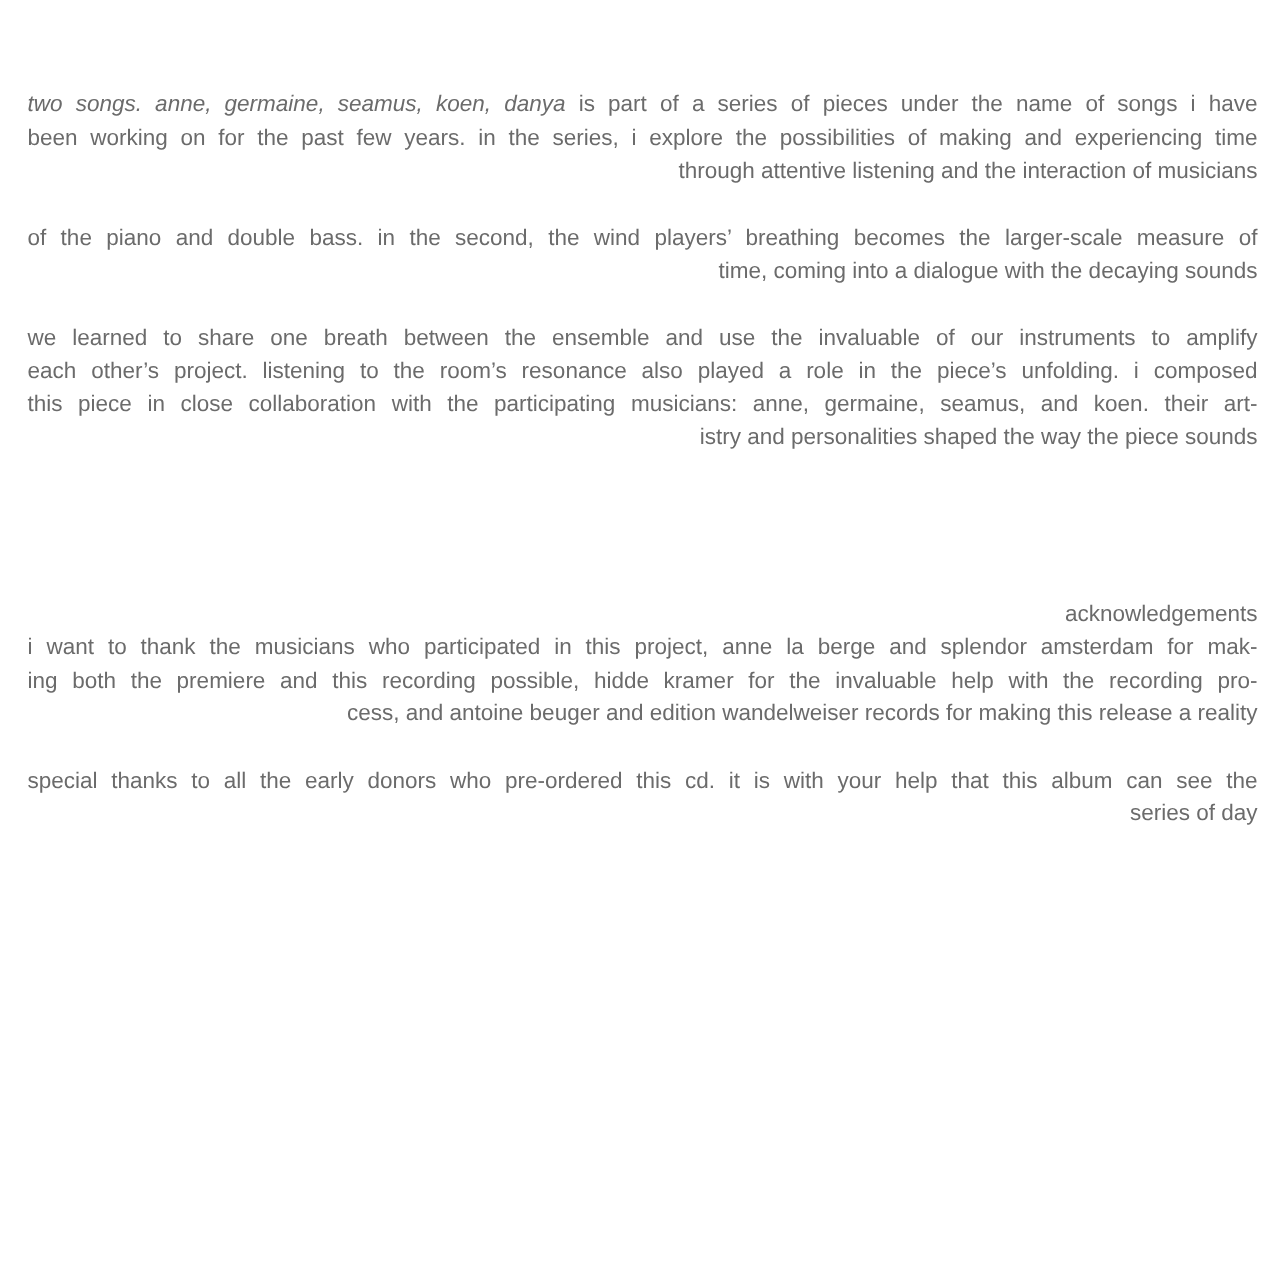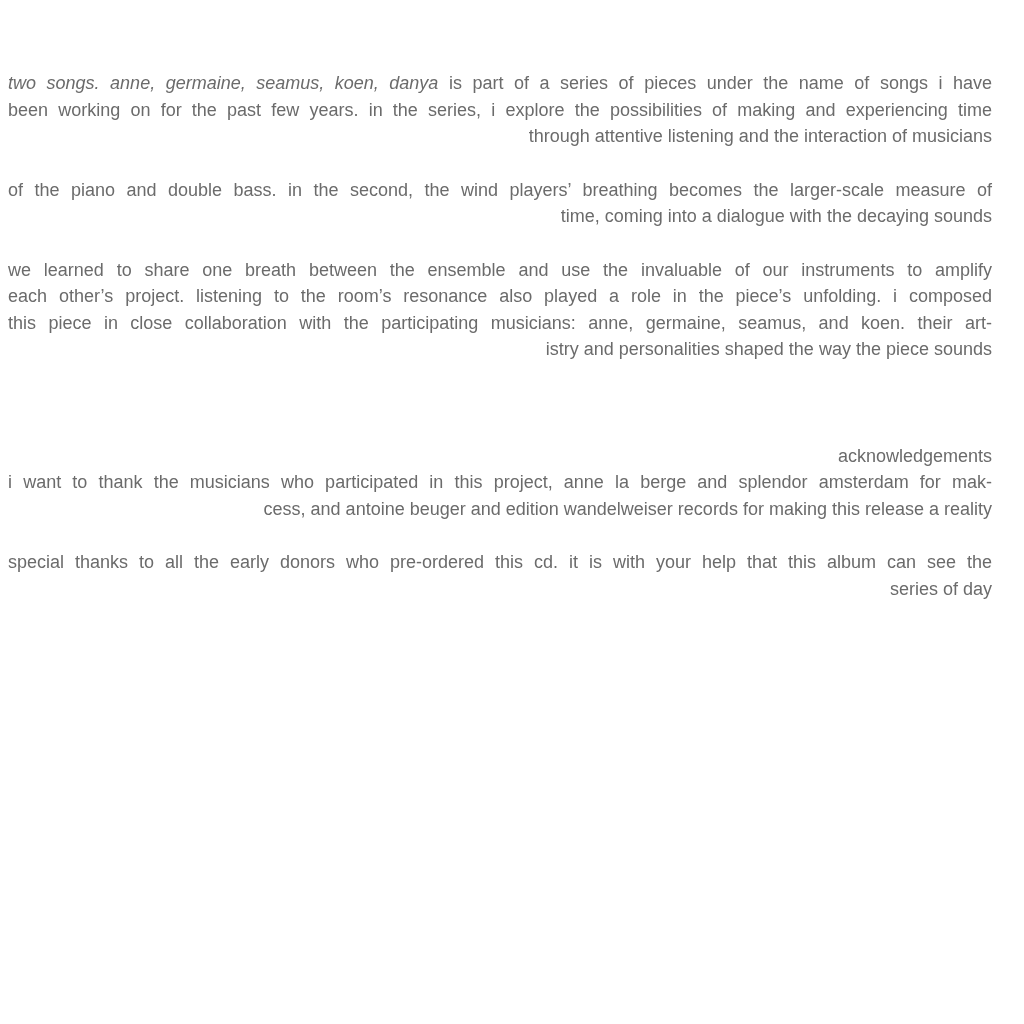--- a/index.html
+++ b/index.html
@@ -10,31 +10,31 @@
     width: 1024px;
     height: 1024px;
     background: #ffffff;
     font-family: "Liberation Sans", sans-serif;
     overflow: hidden;
   }
   .page {
     box-sizing: border-box;
     width: 1024px;
     height: 1024px;
-    padding: 70px 0 0 8px;
+    padding: 70px 0 0 22px;
   }
   .text-block {
     width: 984px;
     color: #6b6b6b;
     font-size: 18px;
     line-height: 26.5px;
   }
   .para { margin: 0; }
   .para + .para { margin-top: 27px; }
-  .para.section-gap { margin-top: 80px; }
+  .para.section-gap { margin-top: 115px; }
   .line {
     text-align: right;
     min-height: 26.5px;
   }
   .line.just {
     text-align: justify;
     text-align-last: justify;
   }
   .it {
     font-style: italic;
@@ -56,20 +56,21 @@
       </div>
       <div class="para">
         <div class="line just"><span>we learned to share one breath between the ensemble and use the invaluable of our instruments to amplify</span></div>
         <div class="line just"><span>each other’s project. listening to the room’s resonance also played a role in the piece’s unfolding. i composed</span></div>
         <div class="line just"><span>this piece in close collaboration with the participating musicians: anne, germaine, seamus, and koen. their art-</span></div>
         <div class="line"><span>istry and personalities shaped the way the piece sounds</span></div>
       </div>
       <div class="para section-gap">
         <div class="line"><span>acknowledgements</span></div>
         <div class="line just"><span>i want to thank the musicians who participated in this project, anne la berge and splendor amsterdam for mak-</span></div>
+        <div class="line just"><span>ing both the premiere and this recording possible, hidde kramer for the invaluable help with the recording pro-</span></div>
         <div class="line"><span>cess, and antoine beuger and edition wandelweiser records for making this release a reality</span></div>
       </div>
       <div class="para">
         <div class="line just"><span>special thanks to all the early donors who pre-ordered this cd. it is with your help that this album can see the</span></div>
         <div class="line"><span>series of day</span></div>
       </div>
     </div>
 </main>
 
 </body></html>

